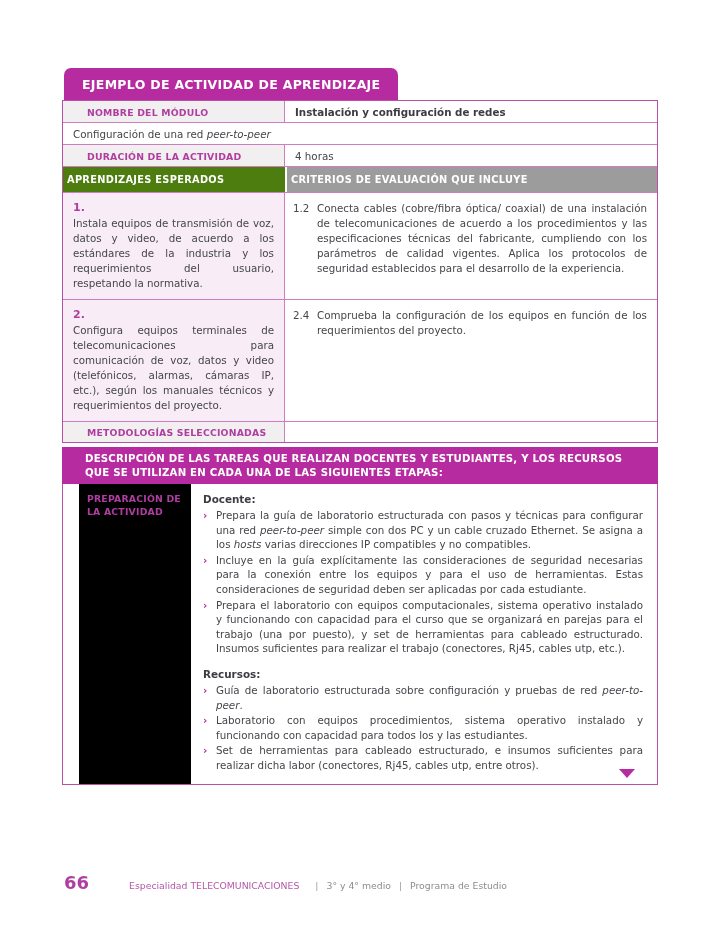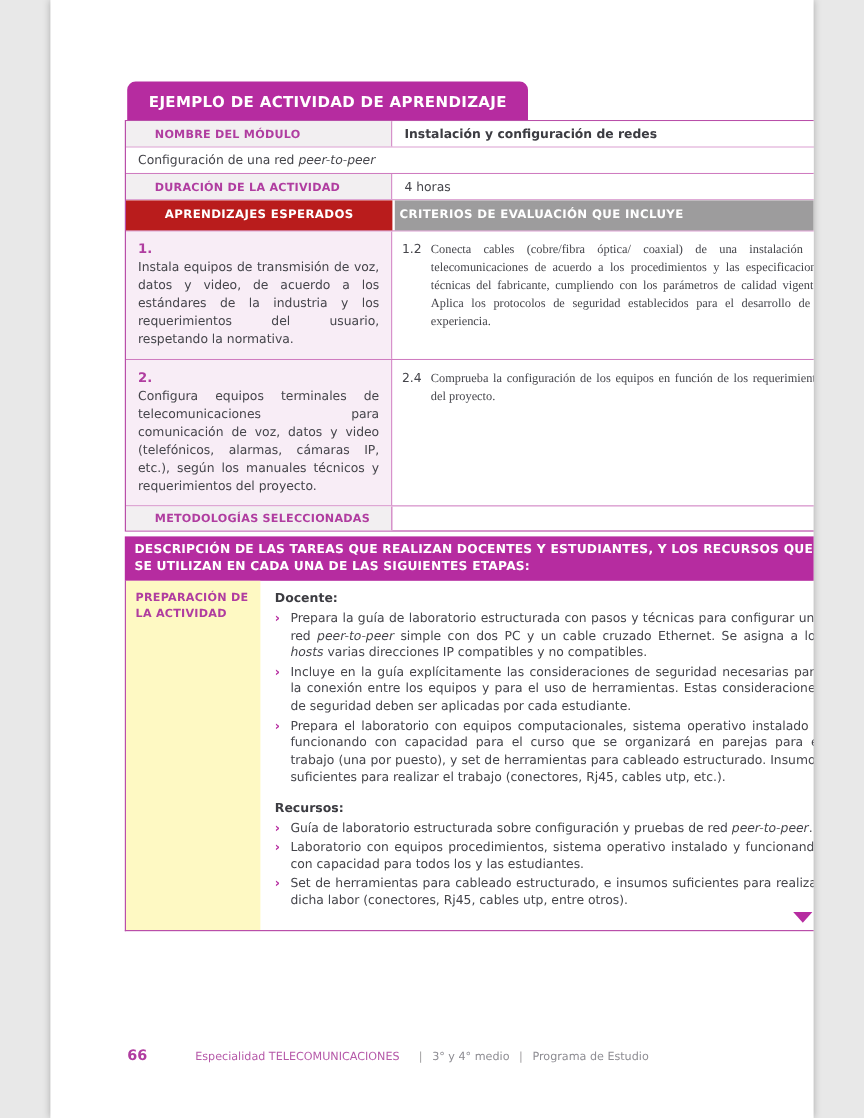--- a/index.html
+++ b/index.html
@@ -1,17 +1,17 @@
 <!DOCTYPE html>
 <html><head>
 <meta charset="utf-8">
 <style>
   html,body{margin:0;padding:0;background:#e8e8e8;}
   .page{
-    width:636px;height:932px;background:#ffffff;position:relative;
+    width:720px;height:932px;background:#ffffff;position:relative;
     font-family:"DejaVu Sans","Liberation Sans",sans-serif;
     color:#4a4a50;margin:0 auto;overflow:hidden;
     box-shadow:0 0 6px rgba(0,0,0,.25);
   }
   .content{position:absolute;left:62px;top:68px;width:596px;}
 
   
   .tab{
     display:inline-block;background:#b62ca0;color:#ffffff;
     font-weight:bold;font-size:12.5px;letter-spacing:.3px;
@@ -29,52 +29,52 @@
     display:flex;align-items:center;
   }
   .cell-value{
     flex:1;background:#ffffff;font-size:10.3px;padding:5px 10px 4px 10px;
     display:flex;align-items:center;color:#45454b;
   }
 
   
   .hdr-row{display:flex;border-bottom:1px solid #cf7cc0;background:#ffffff;}
   .hdr-left{
-    width:222px;flex:0 0 222px;background:#b91c1c;color:#ffffff;
-    font-size:9.8px;font-weight:bold;text-align:center;padding:7px 4px;
+    width:222px;flex:0 0 222px;background:#4d7c0f;color:#ffffff;
+    font-size:9.8px;font-weight:bold;text-align:left;padding:7px 4px;
     box-sizing:border-box;margin-right:2px;letter-spacing:.3px;
   }
   .hdr-right{
     flex:1;background:#9d9c9d;color:#ffffff;font-size:9.8px;font-weight:bold;
     padding:7px 4px;letter-spacing:.3px;
   }
 
   .cell-expected{
     width:222px;flex:0 0 222px;background:#f8edf6;
     padding:8px 10px;border-right:1px solid #cf7cc0;box-sizing:border-box;
   }
   .num-big{color:#b03da0;font-weight:bold;font-size:11px;margin-bottom:2px;}
   .para{font-size:10.3px;line-height:15px;text-align:justify;color:#45454b;}
   .cell-criteria{flex:1;background:#ffffff;padding:8px 10px 8px 8px;}
   .crit{display:flex;margin-bottom:2px;}
   .crit-num{flex:0 0 24px;font-size:10.3px;line-height:15px;color:#45454b;}
-  .crit-text{flex:1;font-size:10.3px;line-height:15px;text-align:justify;color:#45454b;font-family:Liberation Serif, serif;}
+  .crit-text{flex:1;font-size:10.3px;line-height:15px;text-align:justify;color:#45454b;}
 
   
   .banner{
     background:#b62ca0;color:#ffffff;font-weight:bold;font-size:10.2px;
-    line-height:13.5px;padding:5px 8px;margin-top:4px;letter-spacing:.2px;
+    line-height:13.5px;padding:5px 23px;margin-top:4px;letter-spacing:.2px;
   }
 
   
   .prep{border:1.5px solid #b94fa9;border-top:none;display:flex;min-height:292px;position:relative;box-sizing:border-box;}
   .prep-label{
-    width:112px;flex:0 0 112px;background:#fef9c3;color:#b03da0;
+    width:112px;flex:0 0 112px;background:#000000;color:#b03da0;
     font-size:9.3px;font-weight:bold;padding:8px 6px 8px 8px;box-sizing:border-box;
-    line-height:13px;letter-spacing:.2px;
+    line-height:13px;letter-spacing:.2px;margin-left:16px;
   }
   .prep-content{flex:1;padding:7px 14px 10px 12px;}
   .group-heading{font-size:10.4px;font-weight:bold;color:#3c3c42;margin:2px 0 3px 0;}
   ul.blist{list-style:none;margin:0;padding:0;}
   ul.blist li{
     position:relative;padding-left:13px;font-size:10.3px;line-height:14.6px;
     text-align:justify;margin-bottom:1px;color:#45454b;
   }
   ul.blist li .marker{
     position:absolute;left:0;top:0;color:#b62ca0;font-weight:bold;font-size:10.5px;
@@ -87,21 +87,21 @@
     position:absolute;right:22px;bottom:6px;width:0;height:0;
     border-left:8px solid transparent;border-right:8px solid transparent;
     border-top:9px solid #b62ca0;
   }
 
   
   .footer{
     position:absolute;left:64px;top:872px;display:flex;align-items:baseline;
     font-size:9.3px;color:#8d8c92;
   }
-  .footer .pnum{color:#b03da0;font-weight:bold;font-size:12px;margin-right:40px;}
+  .footer .pnum{color:#b03da0;font-weight:bold;font-size:18px;margin-right:40px;}
   .footer .spec{color:#b558a8;margin-right:8px;}
   .footer .sep{margin:0 8px;color:#9d9c9d;}
 </style>
 </head>
 <body>
 
 <div class="page">
   <div class="content">
 
     <div class="tab">EJEMPLO DE ACTIVIDAD DE APRENDIZAJE</div>

